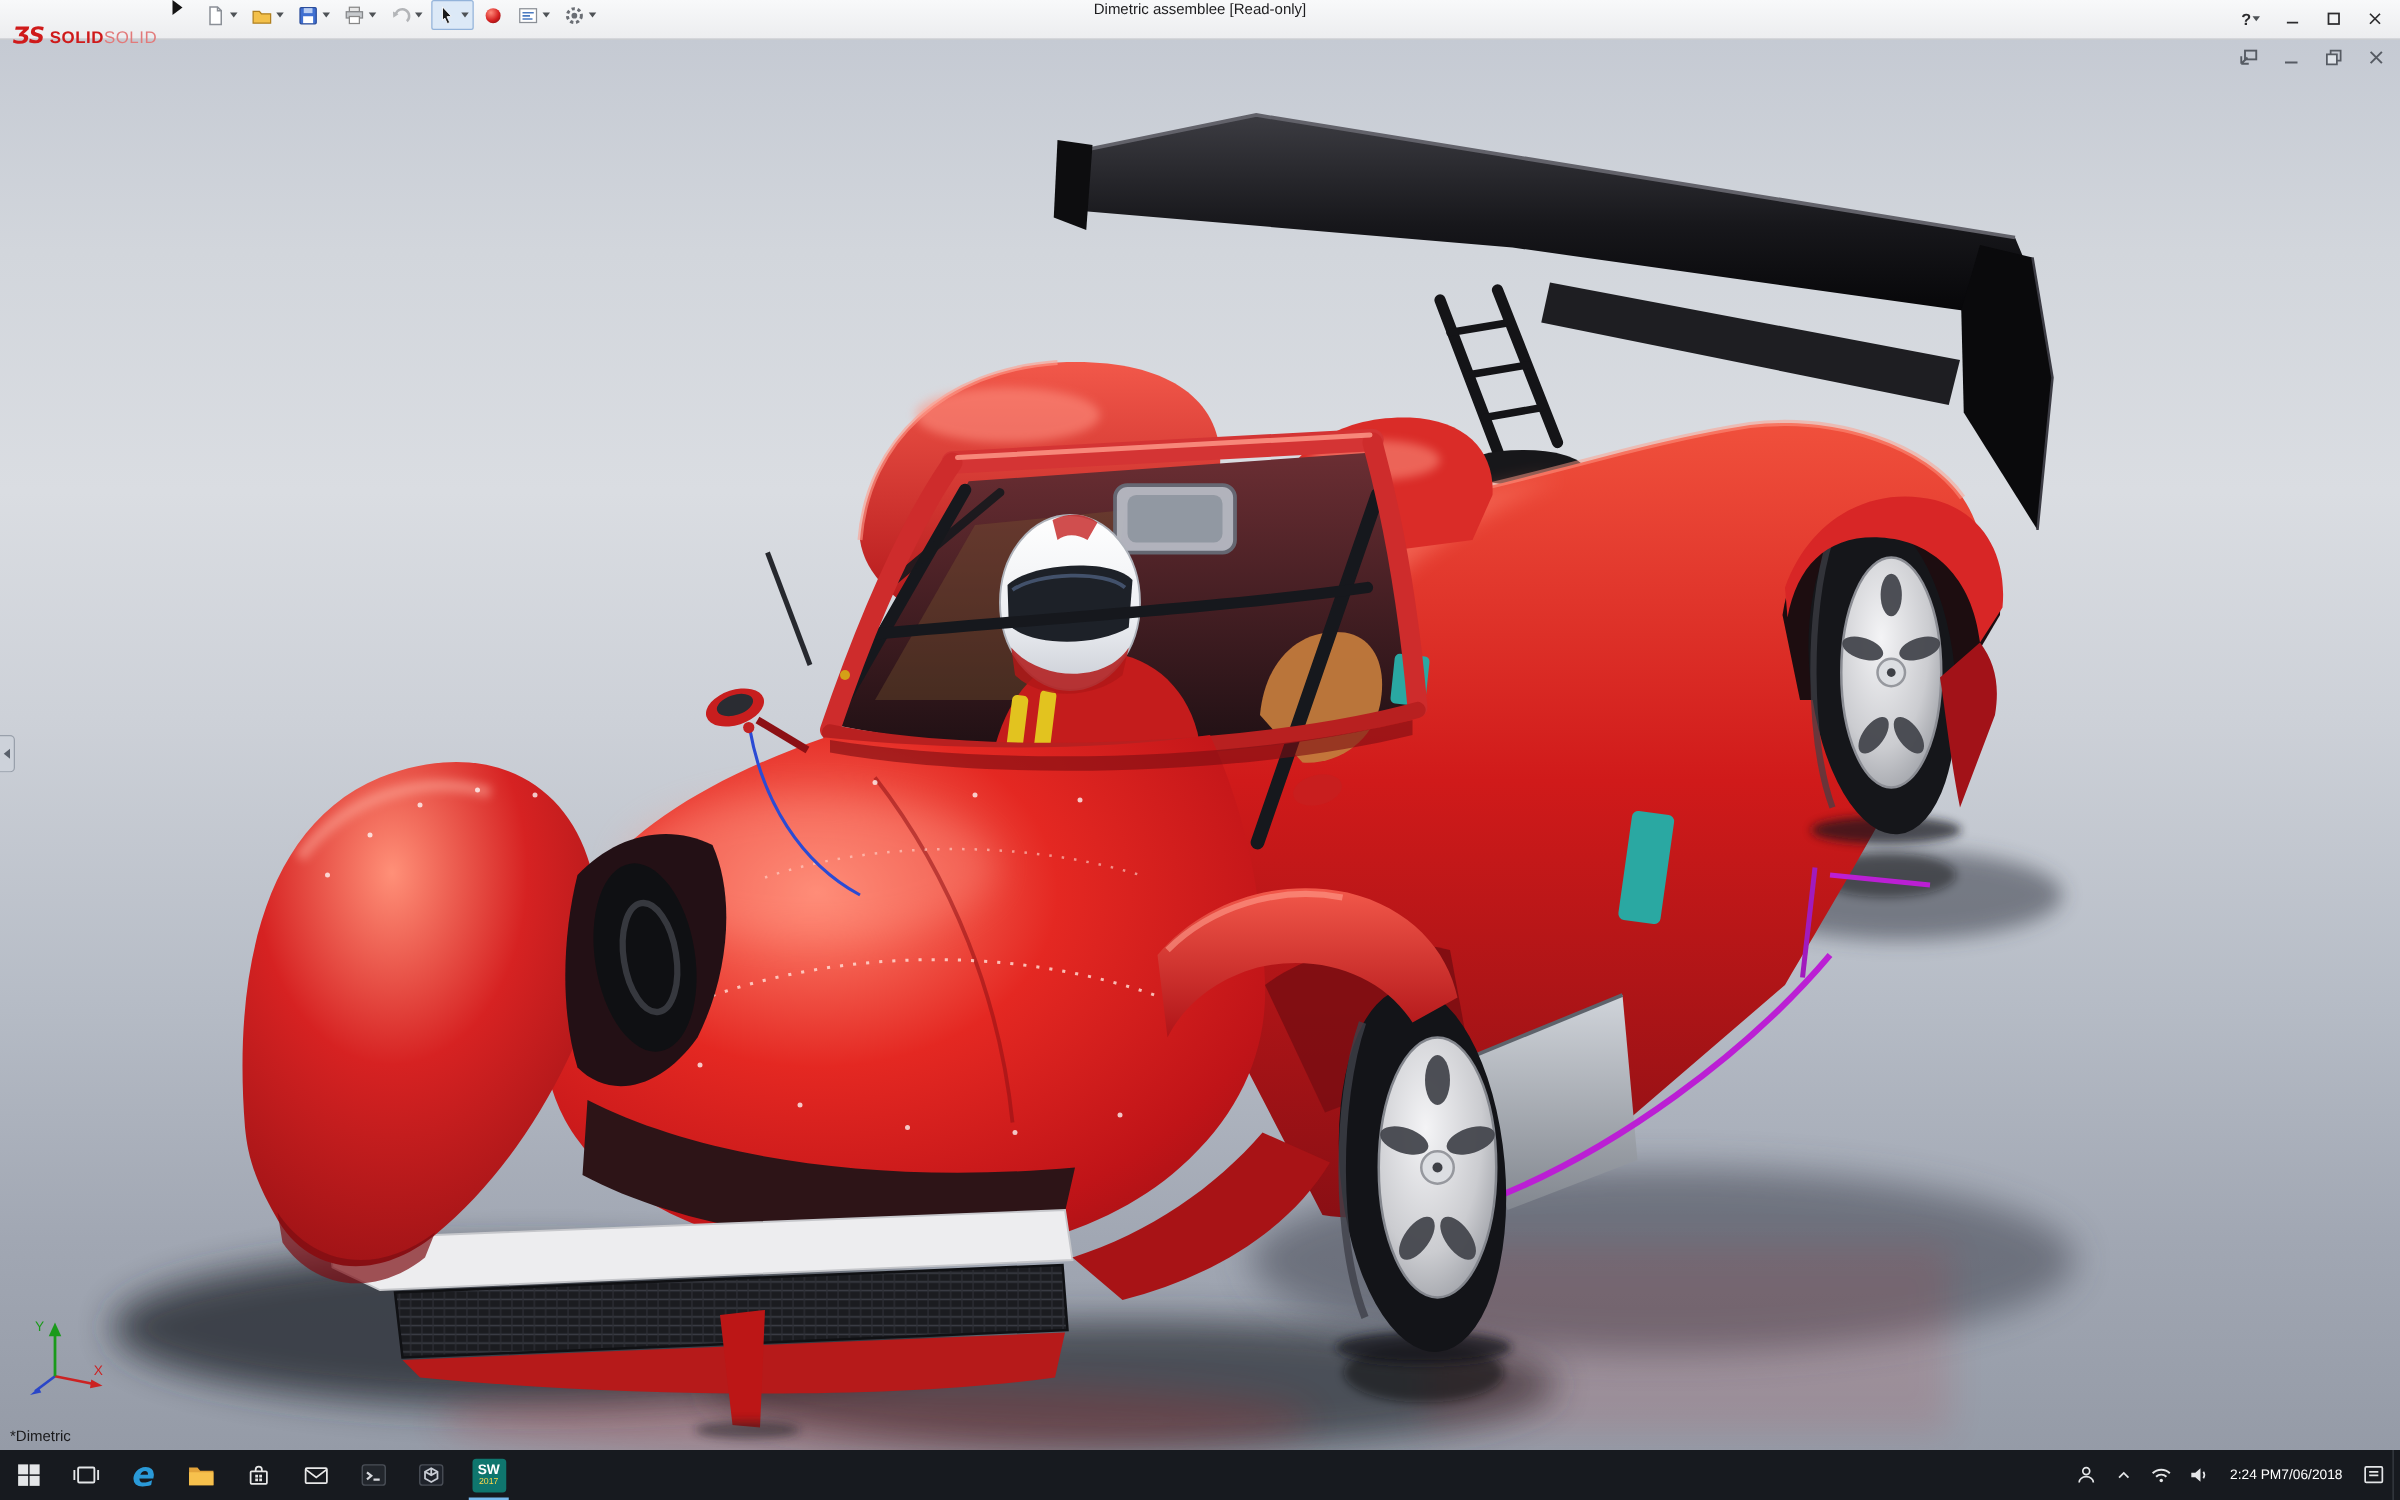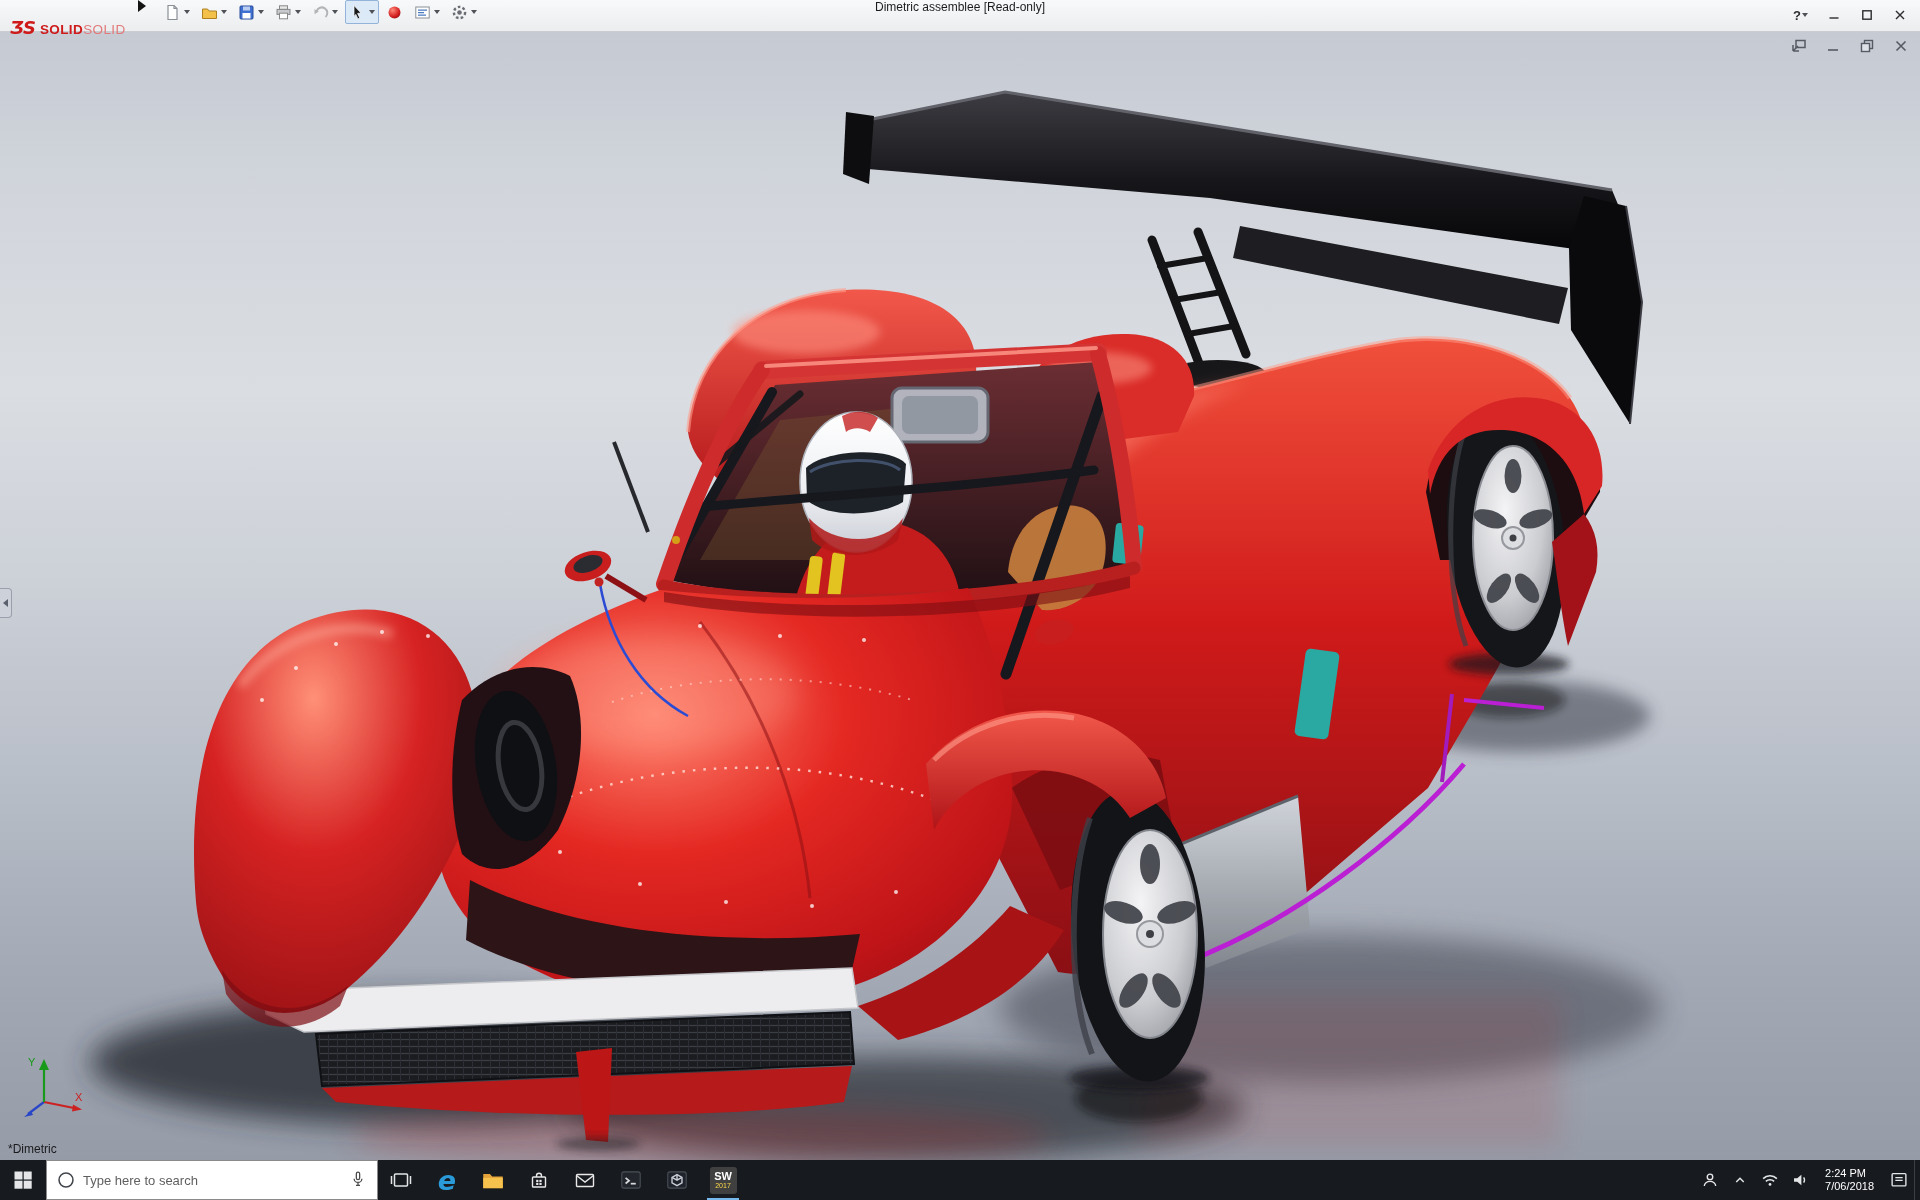--- a/index.html
+++ b/index.html
@@ -36,25 +36,25 @@
 
   
   .taskbar{position:absolute;left:0;right:0;bottom:0;height:40px;background:#171a1f;display:flex;align-items:stretch;z-index:40;}
   .tb{width:46px;border:none;background:transparent;display:flex;align-items:center;justify-content:center;cursor:pointer;position:relative;}
   .tb.running::after{content:"";position:absolute;left:7px;right:7px;bottom:0;height:2px;background:#76b9ed;}
   .searchbox{width:332px;background:#ffffff;border:1px solid #8a8a8a;display:flex;align-items:center;gap:6px;padding:0 8px;}
   .searchbox input{flex:1;border:none;outline:none;font-size:13px;color:#333;background:transparent;font-family:"Liberation Sans",sans-serif;}
   .searchbox input::placeholder{color:#5f5f5f;}
   .tb-spacer{flex:1;}
   .tb.tray{width:30px;}
-  .clock{display:flex;flex-direction:column;align-items:flex-start;justify-content:center;color:#fff;font-size:11px;line-height:13px;
+  .clock{display:flex;align-items:center;justify-content:center;color:#fff;font-size:11px;line-height:13px;
     background:transparent;border:none;padding:0 10px;cursor:pointer;font-family:"Liberation Sans",sans-serif;}
   .show-desktop{width:6px;border-left:1px solid #3a3e45;cursor:pointer;}
   .edgeE{font-family:"DejaVu Sans",sans-serif;font-size:27px;font-weight:bold;font-style:italic;color:#2a9ad8;line-height:27px;}
-  .swicon{width:27px;height:27px;background:#404040;border-radius:3px;display:flex;flex-direction:column;align-items:center;justify-content:center;}
+  .swicon{width:27px;height:27px;background:#0f766e;border-radius:3px;display:flex;flex-direction:column;align-items:center;justify-content:center;}
   .swicon b{color:#fff;font-size:11px;line-height:11px;font-family:"Liberation Sans",sans-serif;}
   .swicon i{color:#ffd84a;font-size:7px;font-style:normal;line-height:8px;}
 </style>
 </head>
 <body>
 
 <div class="screen">
 
   <header class="titlebar">
     <div class="logo">
@@ -450,31 +450,20 @@
   <footer class="taskbar">
     <button class="tb">
       <svg width="24" height="24" viewBox="0 0 24 24">
         <rect x="3.5" y="3.5" width="8" height="8" fill="#e4e6e8"></rect>
           <rect x="12.7" y="3.5" width="8" height="8" fill="#e4e6e8"></rect>
         <rect x="3.5" y="12.7" width="8" height="8" fill="#e4e6e8"></rect>
           <rect x="12.7" y="12.7" width="8" height="8" fill="#e4e6e8"></rect>
       </svg>
     </button>
 
-    <div class="searchbox">
-      <svg width="22" height="22" viewBox="0 0 24 24">
-        <circle cx="12" cy="12" r="7.6" fill="none" stroke="#42464c" stroke-width="1.7"></circle>
-      </svg>
-      <input type="text" placeholder="Type here to search" style="">
-      <svg width="22" height="22" viewBox="0 0 24 24">
-        <rect x="10.2" y="3.5" width="3.6" height="8" rx="1.8" fill="none" stroke="#4a4a4a" stroke-width="1.4"></rect>
-        <path d="M7.8 10.5 a4.2 4.2 0 0 0 8.4 0" fill="none" stroke="#4a4a4a" stroke-width="1.4"></path>
-        <path d="M12 15 v2.6 M9.8 17.8 h4.4" stroke="#4a4a4a" stroke-width="1.4"></path>
-      </svg>
-    </div>
 
     <button class="tb">
       <svg width="24" height="24" viewBox="0 0 24 24">
         <rect x="5.5" y="6" width="13" height="12" rx="1" fill="none" stroke="#e4e6e8" stroke-width="1.5"></rect>
         <path d="M2.5 8 V16 M21.5 8 V16" stroke="#e4e6e8" stroke-width="1.5"></path>
       </svg>
     </button>
 
     <button class="tb">
       <span class="edgeE">e</span>

